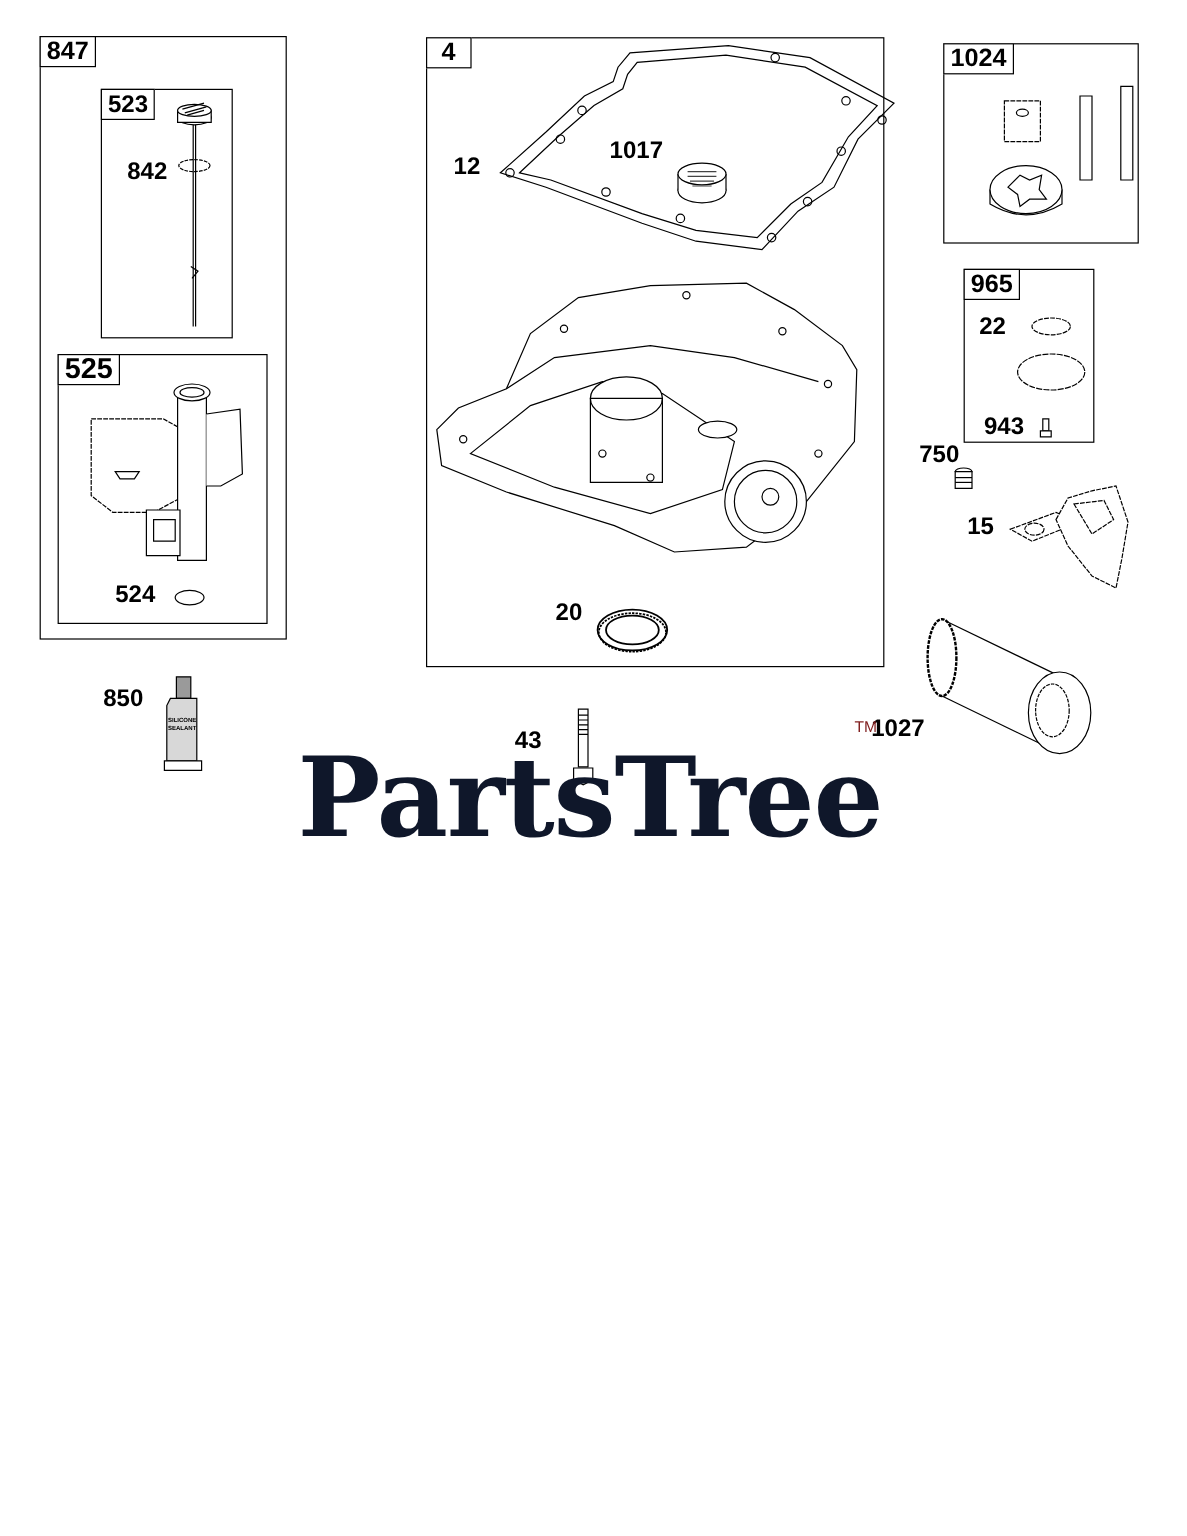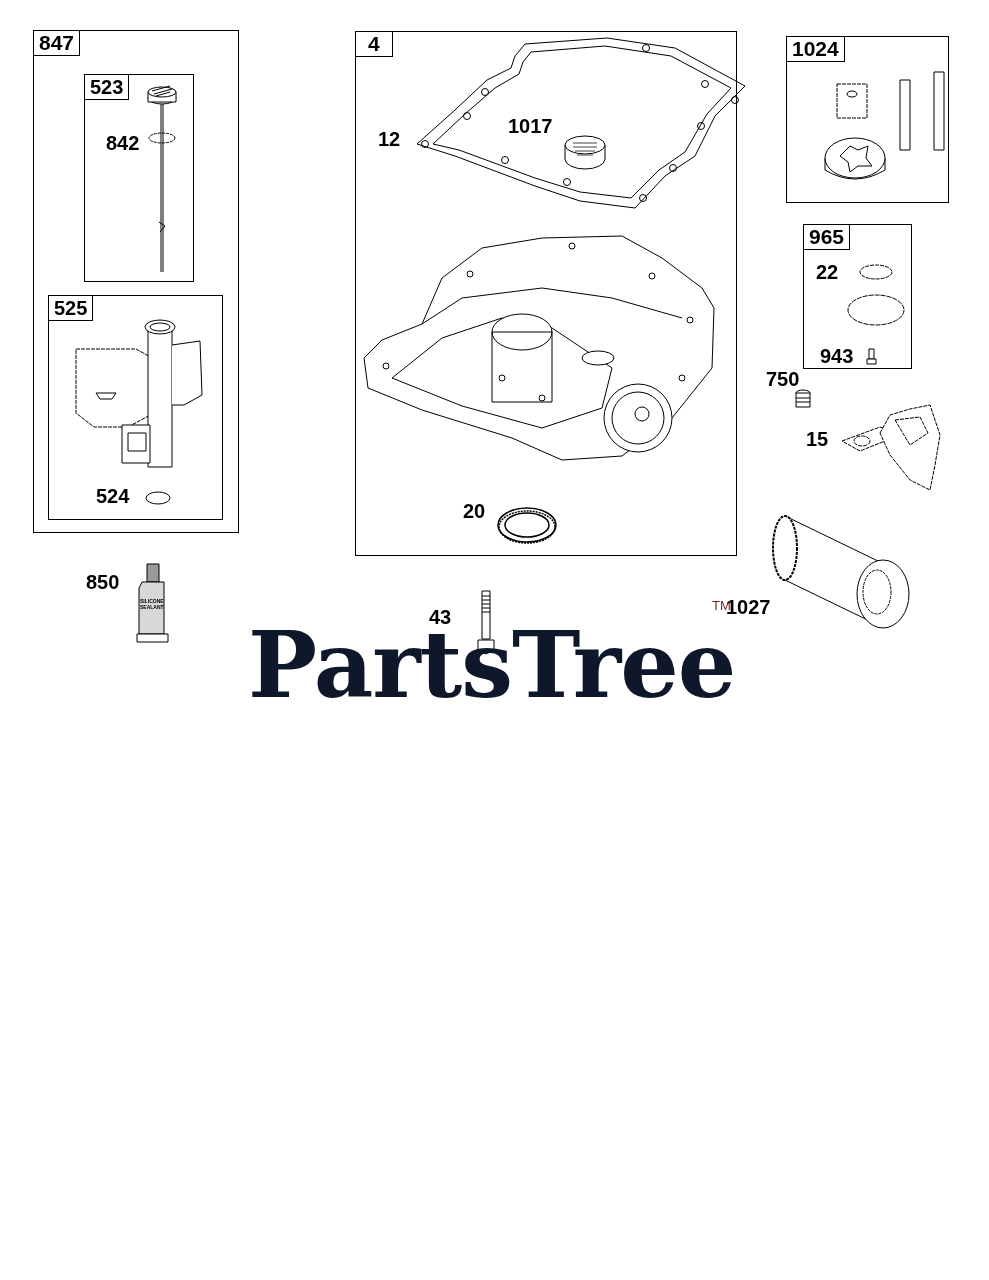--- a/index.html
+++ b/index.html
@@ -36,21 +36,21 @@
     <ellipse cx="22" cy="10" rx="14" ry="5" fill="#fff"></ellipse>
     <path d="M12 9 L30 4 M14 12 L32 7 M16 14 L30 10"></path>
     <line x1="21" y1="22" x2="21" y2="190"></line>
     <line x1="23" y1="22" x2="23" y2="190"></line>
     <ellipse cx="22" cy="56" rx="13" ry="5" stroke-dasharray="3,1"></ellipse>
     <path d="M20 150 L25 144 L19 140"></path>
   </g>
 </svg>
 
 <div class="frame" style="left:48px;top:295px;width:175px;height:225px;">
-  <div class="tag" style="font-size:20px;">525</div>
+  <div class="tag" style="font-size:24px;">525</div>
 </div>
 <svg style="left:72px;top:315px;" width="140" height="160">
   <g fill="#fff" stroke="#000" stroke-width="1">
     <path d="M4 34 L64 34 L82 44 L82 98 L56 112 L22 112 L4 98 Z" stroke-dasharray="4,1"></path>
     <rect x="76" y="12" width="24" height="140"></rect>
     <ellipse cx="88" cy="12" rx="15" ry="7"></ellipse>
     <ellipse cx="88" cy="12" rx="10" ry="4"></ellipse>
     <path d="M100 30 L128 26 L130 80 L112 90 L100 90"></path>
     <rect x="50" y="110" width="28" height="38"></rect>
     <rect x="56" y="118" width="18" height="18"></rect>

